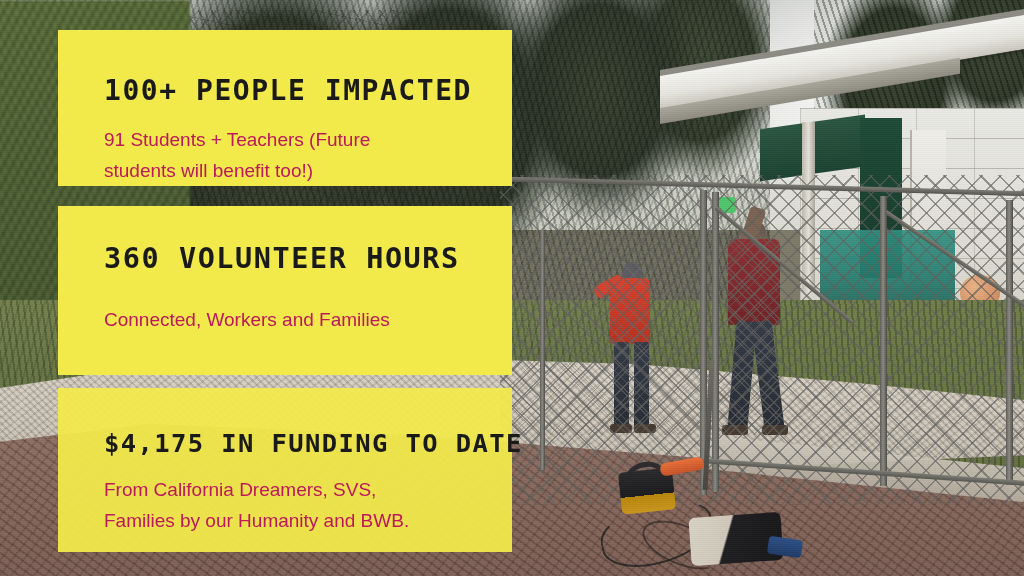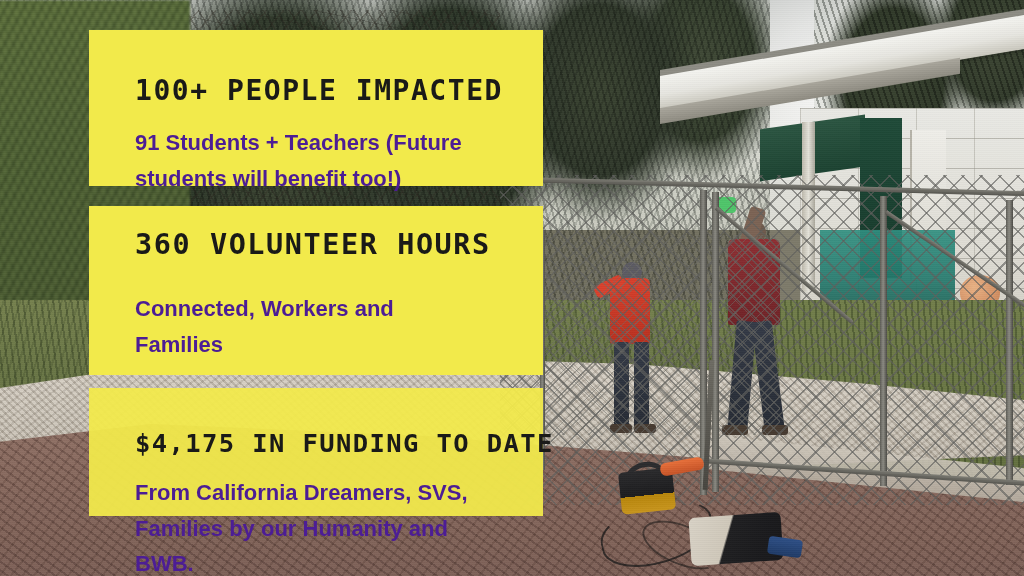--- a/index.html
+++ b/index.html
@@ -360,48 +360,47 @@
   }
 
   
   .card {
     position: absolute;
     left: 58px;
     width: 454px;
     background: #f2ea4b;
     box-sizing: border-box;
     padding: 0 46px;
-    margin-left: 31px;
   }
   .card--1 { top: 30px;  height: 156px; }
   .card--2 { top: 206px; height: 169px; }
-  .card--3 { top: 388px; height: 128px; background: rgba(242,234,75,.94); }
+  .card--3 { top: 388px; height: 164px; background: rgba(242,234,75,.94); }
 
   .card-title {
     margin: 0;
     color: #1a1a18;
     font-family: "DejaVu Sans Mono", "Liberation Mono", monospace;
     font-weight: 700;
     letter-spacing: .055em;
     white-space: nowrap;
   }
   .card-sub {
     margin: 0;
-    color: #4c1d95;
+    color: #be185d;
     font-family: "Liberation Sans", sans-serif;
-    font-weight: 700;
-    font-size: 22px;
+    font-weight: 400;
+    font-size: 19px;
     line-height: 1.62;
     max-width: 340px;
   }
 
   .card--1 .card-title { font-size: 28px; padding-top: 44px; }
   .card--1 .card-sub   { padding-top: 18px; }
 
-  .card--2 .card-title { font-size: 28.5px; padding-top: 22px; }
+  .card--2 .card-title { font-size: 28.5px; padding-top: 36px; }
   .card--2 .card-sub   { padding-top: 30px; }
 
   .card--3 .card-title { font-size: 25.5px; padding-top: 40px; }
   .card--3 .card-sub   { padding-top: 17px; }
 </style>
 </head>
 <body>
 
 <div id="slide">
 

